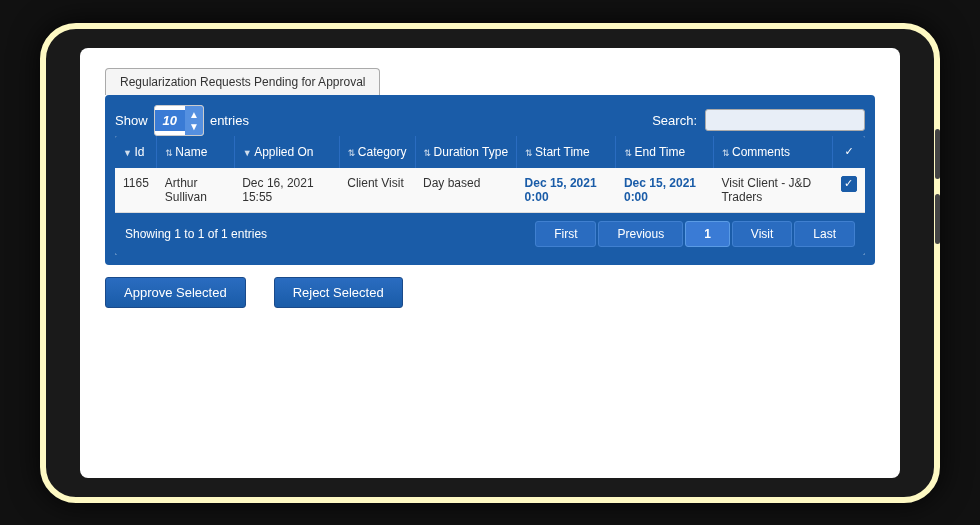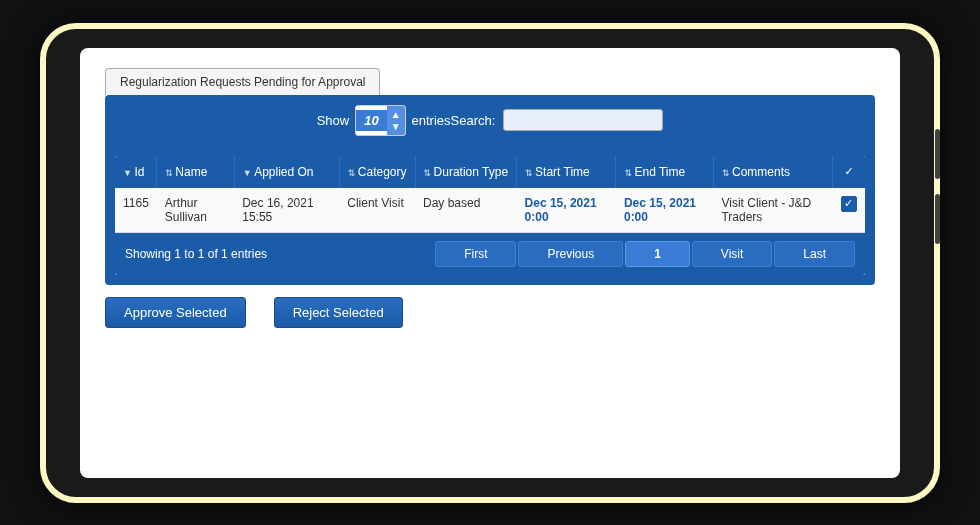--- a/index.html
+++ b/index.html
@@ -58,22 +58,22 @@
       margin-bottom: 0;
     }
     .main-panel {
       background: #1a5ca8;
       border-radius: 4px;
       padding: 10px;
     }
     .toolbar {
       display: flex;
       align-items: center;
-      justify-content: center;
-      margin-bottom: 20px;
+      justify-content: space-between;
+      margin-bottom: 0;
       color: #fff;
     }
     .show-entries {
       display: flex;
       align-items: center;
       gap: 6px;
       font-size: 13px;
     }
     .select-wrap {
       display: flex;
@@ -187,21 +187,21 @@
       border-radius: 0 0 2px 2px;
     }
     .pagination-btns {
       display: flex;
       gap: 2px;
     }
     .page-btn {
       background: #2a6cc0;
       color: #fff;
       border: 1px solid #4080d0;
-      padding: 5px 28px;
+      padding: 5px 18px;
       border-radius: 3px;
       font-size: 12px;
       cursor: pointer;
     }
     .page-btn.active {
       background: #3a7bd5;
       border-color: #5a9be5;
       font-weight: bold;
     }
     .action-btns {

